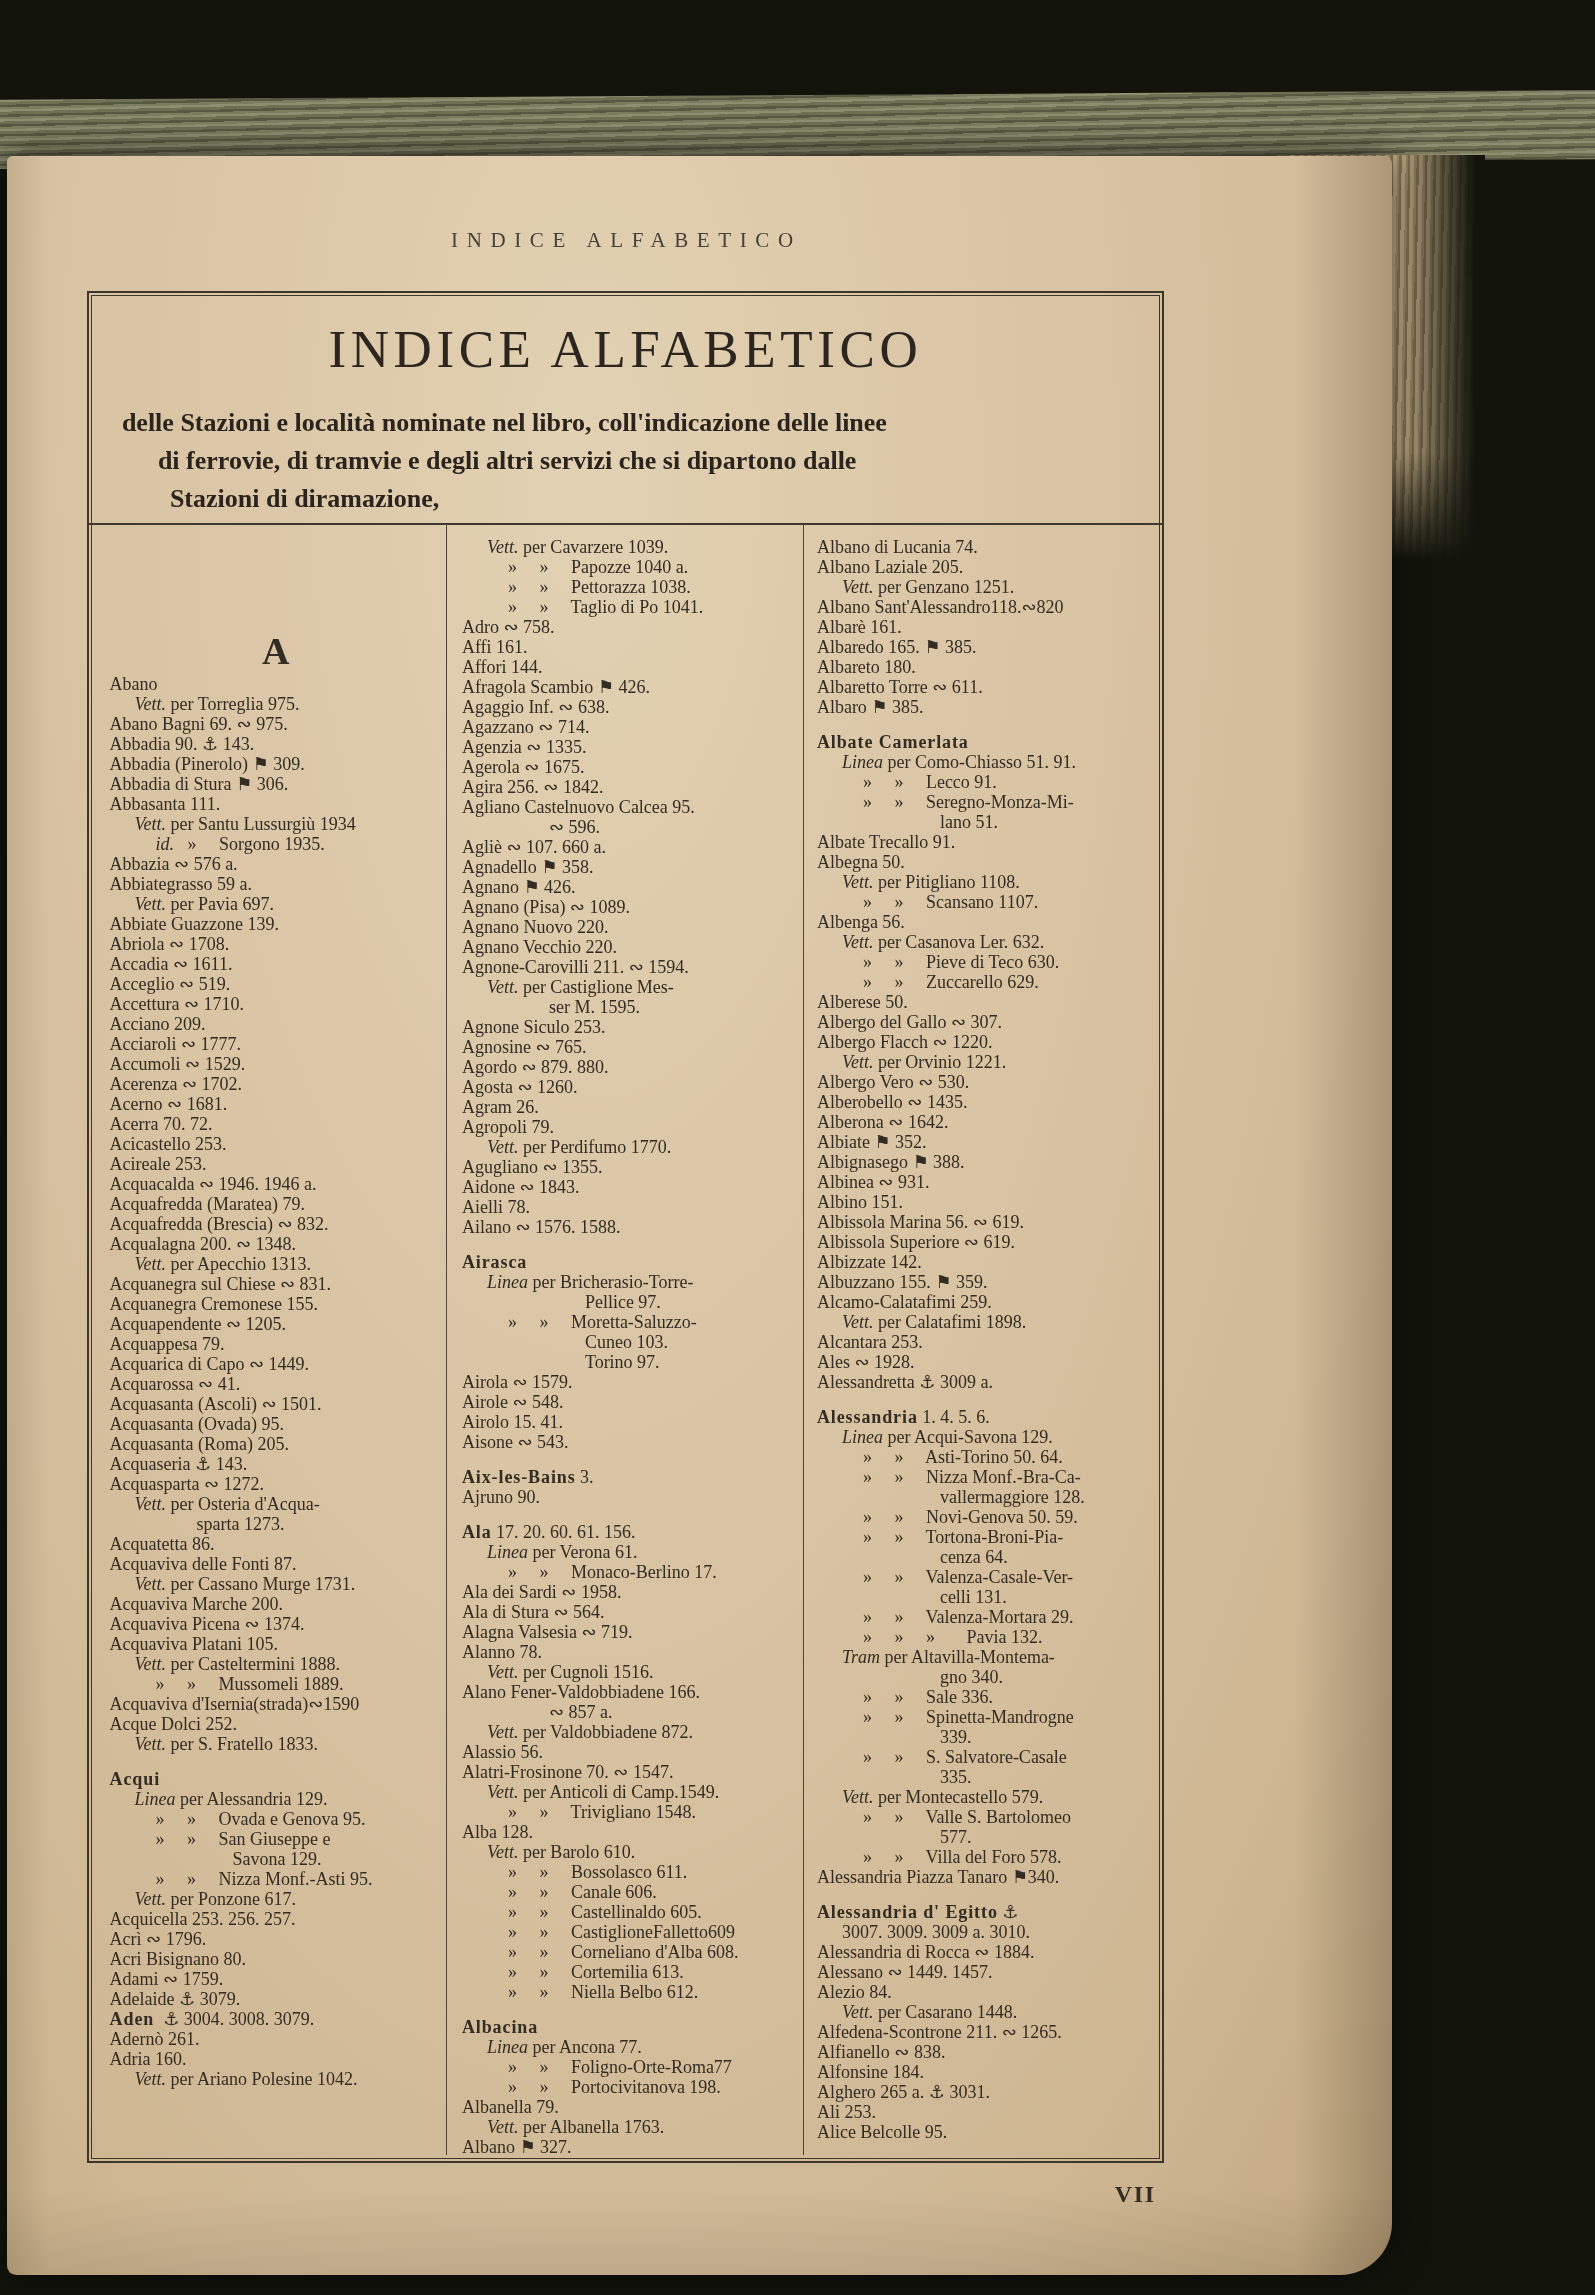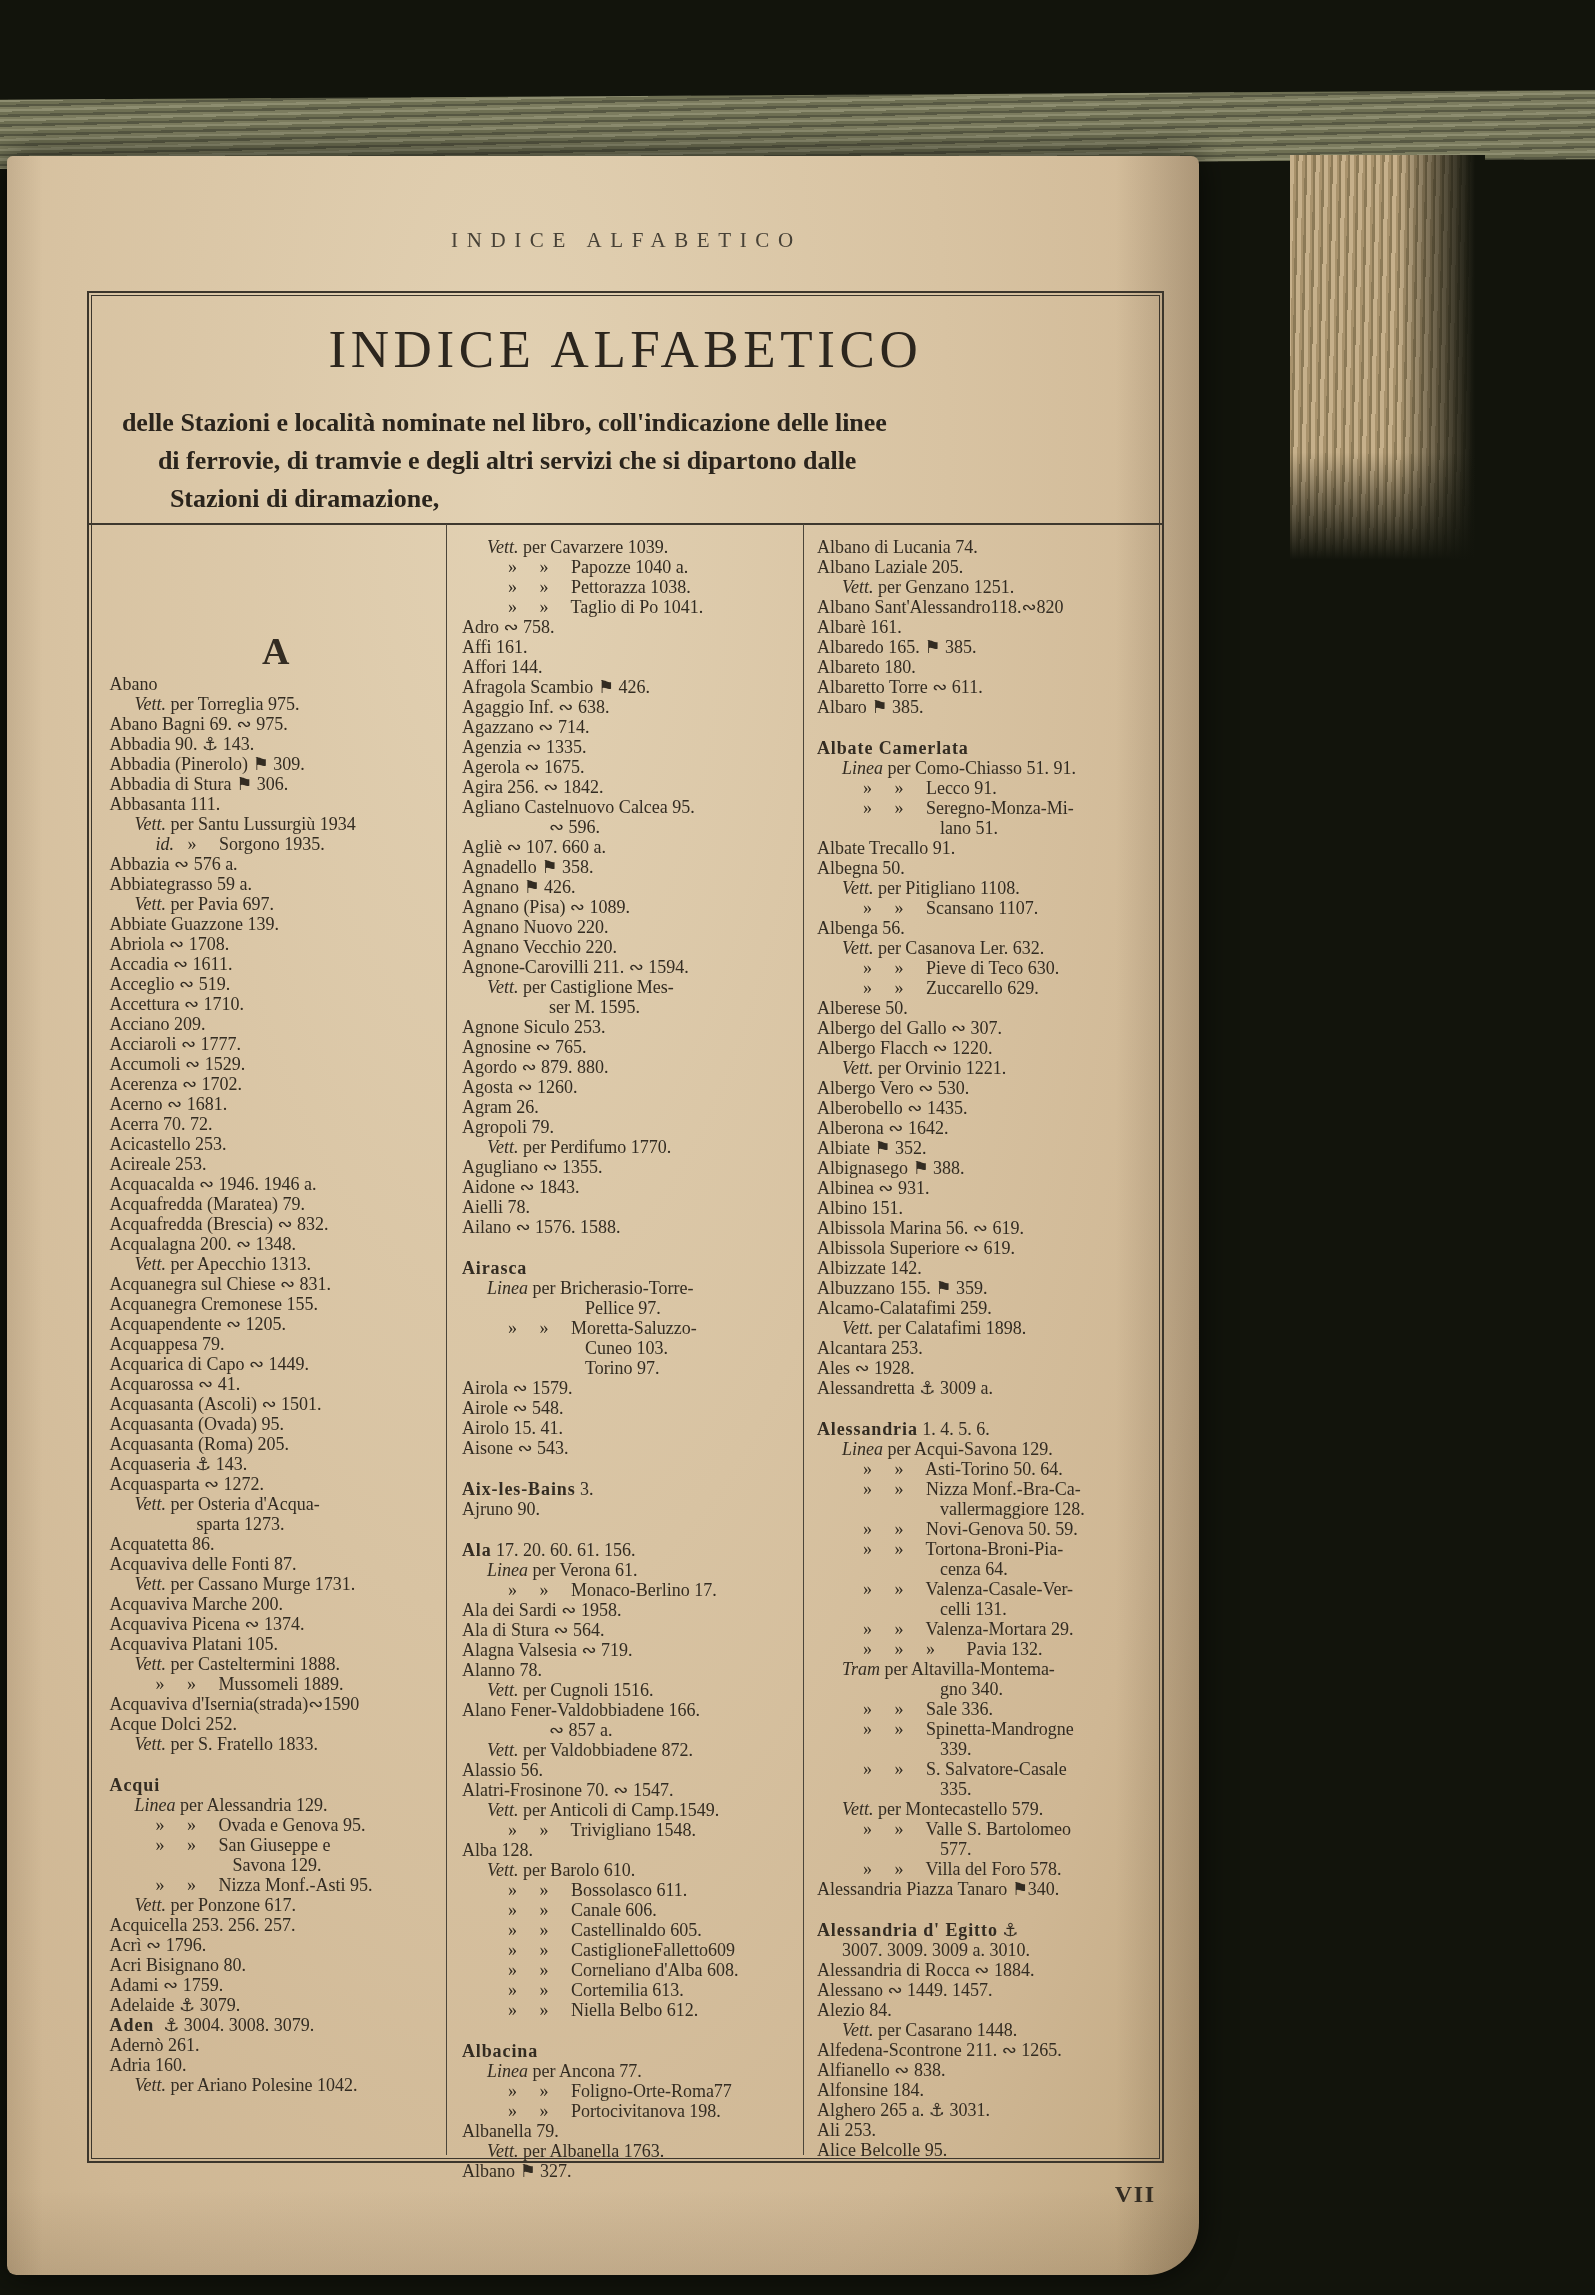--- a/index.html
+++ b/index.html
@@ -14,21 +14,21 @@
     transform:rotate(-0.35deg);
   }
   .fore-edge{
     position:absolute;left:1290px;top:155px;width:195px;height:413px;
     background:
       linear-gradient(180deg,rgba(18,20,12,0) 72%,rgba(18,20,12,1) 98%),
       linear-gradient(90deg,rgba(18,20,12,0) 55%,rgba(18,20,12,1) 95%),
       repeating-linear-gradient(91deg,#c6b08b 0 4px,#a8926c 4px 6.3px,#8c7a57 6.3px 8.6px);
   }
   .paper{
-    position:absolute;left:6.9px;top:156px;width:1192px;height:2119px;
+    position:absolute;left:6.9px;top:156px;width:1385px;height:2119px;
     background:
       linear-gradient(90deg,rgba(60,40,20,0.12) 0,rgba(0,0,0,0) 3%,rgba(0,0,0,0) 93%,rgba(40,25,10,0.22) 100%),
       linear-gradient(0deg,rgba(40,25,10,0.10) 0,rgba(0,0,0,0) 4%),
       radial-gradient(ellipse at 42% 15%,#e2d1b3 0%,#d8c3a2 45%,#cfb794 78%,#c0a780 100%);
     border-radius:5.7px 8px 52px 9.2px;
     box-shadow:0 0 34px rgba(0,0,0,0.65);
   }
   .running-head{
     position:absolute;left:80px;top:72px;width:1079px;text-align:center;
     font-size:21px;letter-spacing:8.6px;color:#474136;
@@ -55,21 +55,21 @@
   .d2{left:714px}
   .col{position:absolute;top:244px;font-size:18px;line-height:20px;color:#332c22;}
   .col-0{left:20.7px;width:333px}
   .col-1{left:373px;width:337px}
   .col-2{left:728px;width:344px}
   .ln{white-space:pre;}
   .i1{padding-left:25px}
   .i2{padding-left:46px}
   .i3{padding-left:87px}
   .i4{padding-left:123px}
-  .gap{margin-top:21px}
+  .gap{margin-top:15px}
   .big{margin:104px 0 12.6px;font-size:38px;font-weight:bold;text-align:center;letter-spacing:1.7px;}
   .sg-v{font-weight:normal;font-style:italic}
   .sg-l{font-style:italic}
   .sg-b{font-weight:bold;letter-spacing:0.9px}
   .page-number{
     position:absolute;left:80px;top:2025px;width:1069px;text-align:right;
     font-size:24px;font-weight:bold;letter-spacing:1.7px;color:#332c22;
   }
 </style>
 </head>

